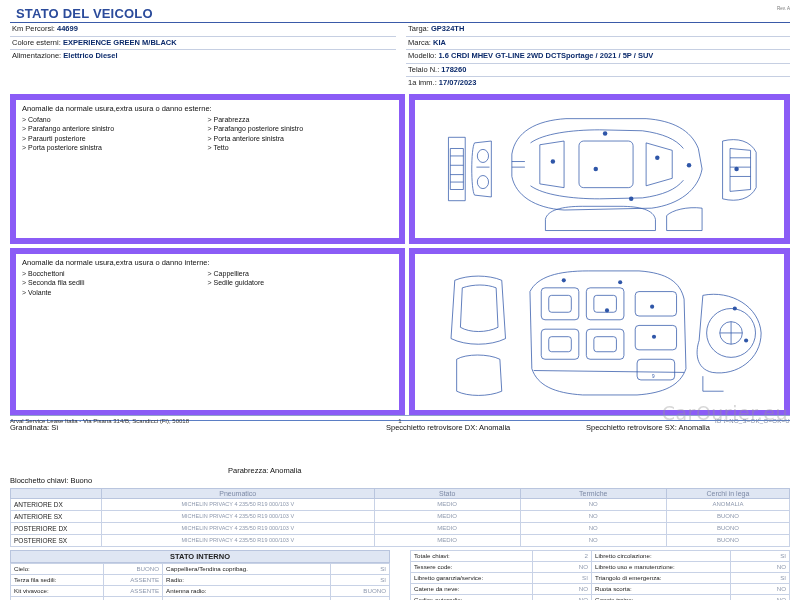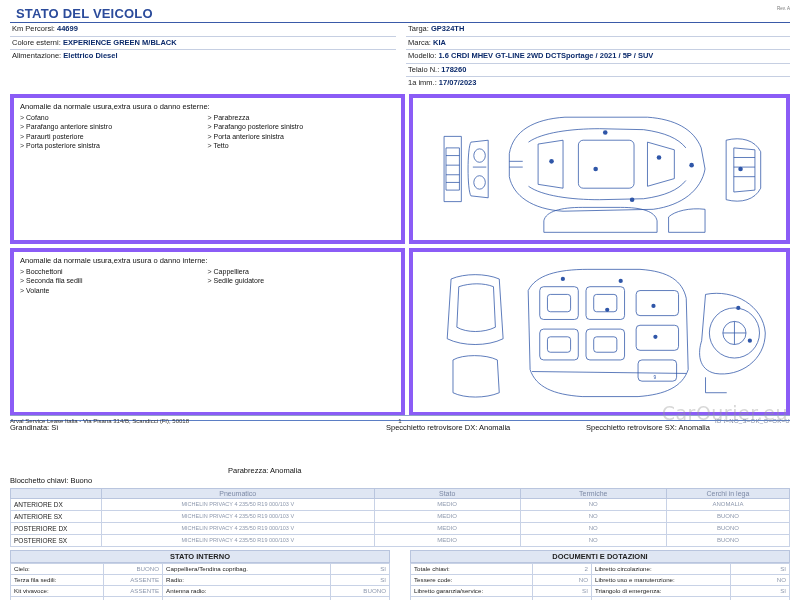--- a/index.html
+++ b/index.html
@@ -70,21 +70,21 @@
   
   .main-area {
     display: flex;
     margin: 4px 2px 0 2px;
     gap: 4px;
   }
   .col-left { width: 395px; }
   .col-right { flex: 1; }
 
   .box {
-    border: 4px solid #8b5cf6;
+    border: 6px solid #8b5cf6;
     box-sizing: border-box;
     position: relative;
     background: #fff;
   }
   .box-title {
     font-size: 7.5px;
     padding: 4px 6px 2px 6px;
     color: #111;
   }
   .two-cols {
@@ -480,21 +480,20 @@
             <td>Navigatore:</td>
             <td class="v">SI</td>
             <td>CD/Navig.:</td>
             <td class="v">ASSENTE</td>
           </tr>
         </tbody>
       </table>
     </div>
 
     <div class="panel">
-      <div class="panel-head">DOCUMENTI E DOTAZIONI</div>
       <table class="kv-table">
         <tbody>
           <tr>
             <td>Totale chiavi:</td>
             <td class="v">2</td>
             <td>Libretto circolazione:</td>
             <td class="v">SI</td>
           </tr>
           <tr>
             <td>Tessere code:</td>

